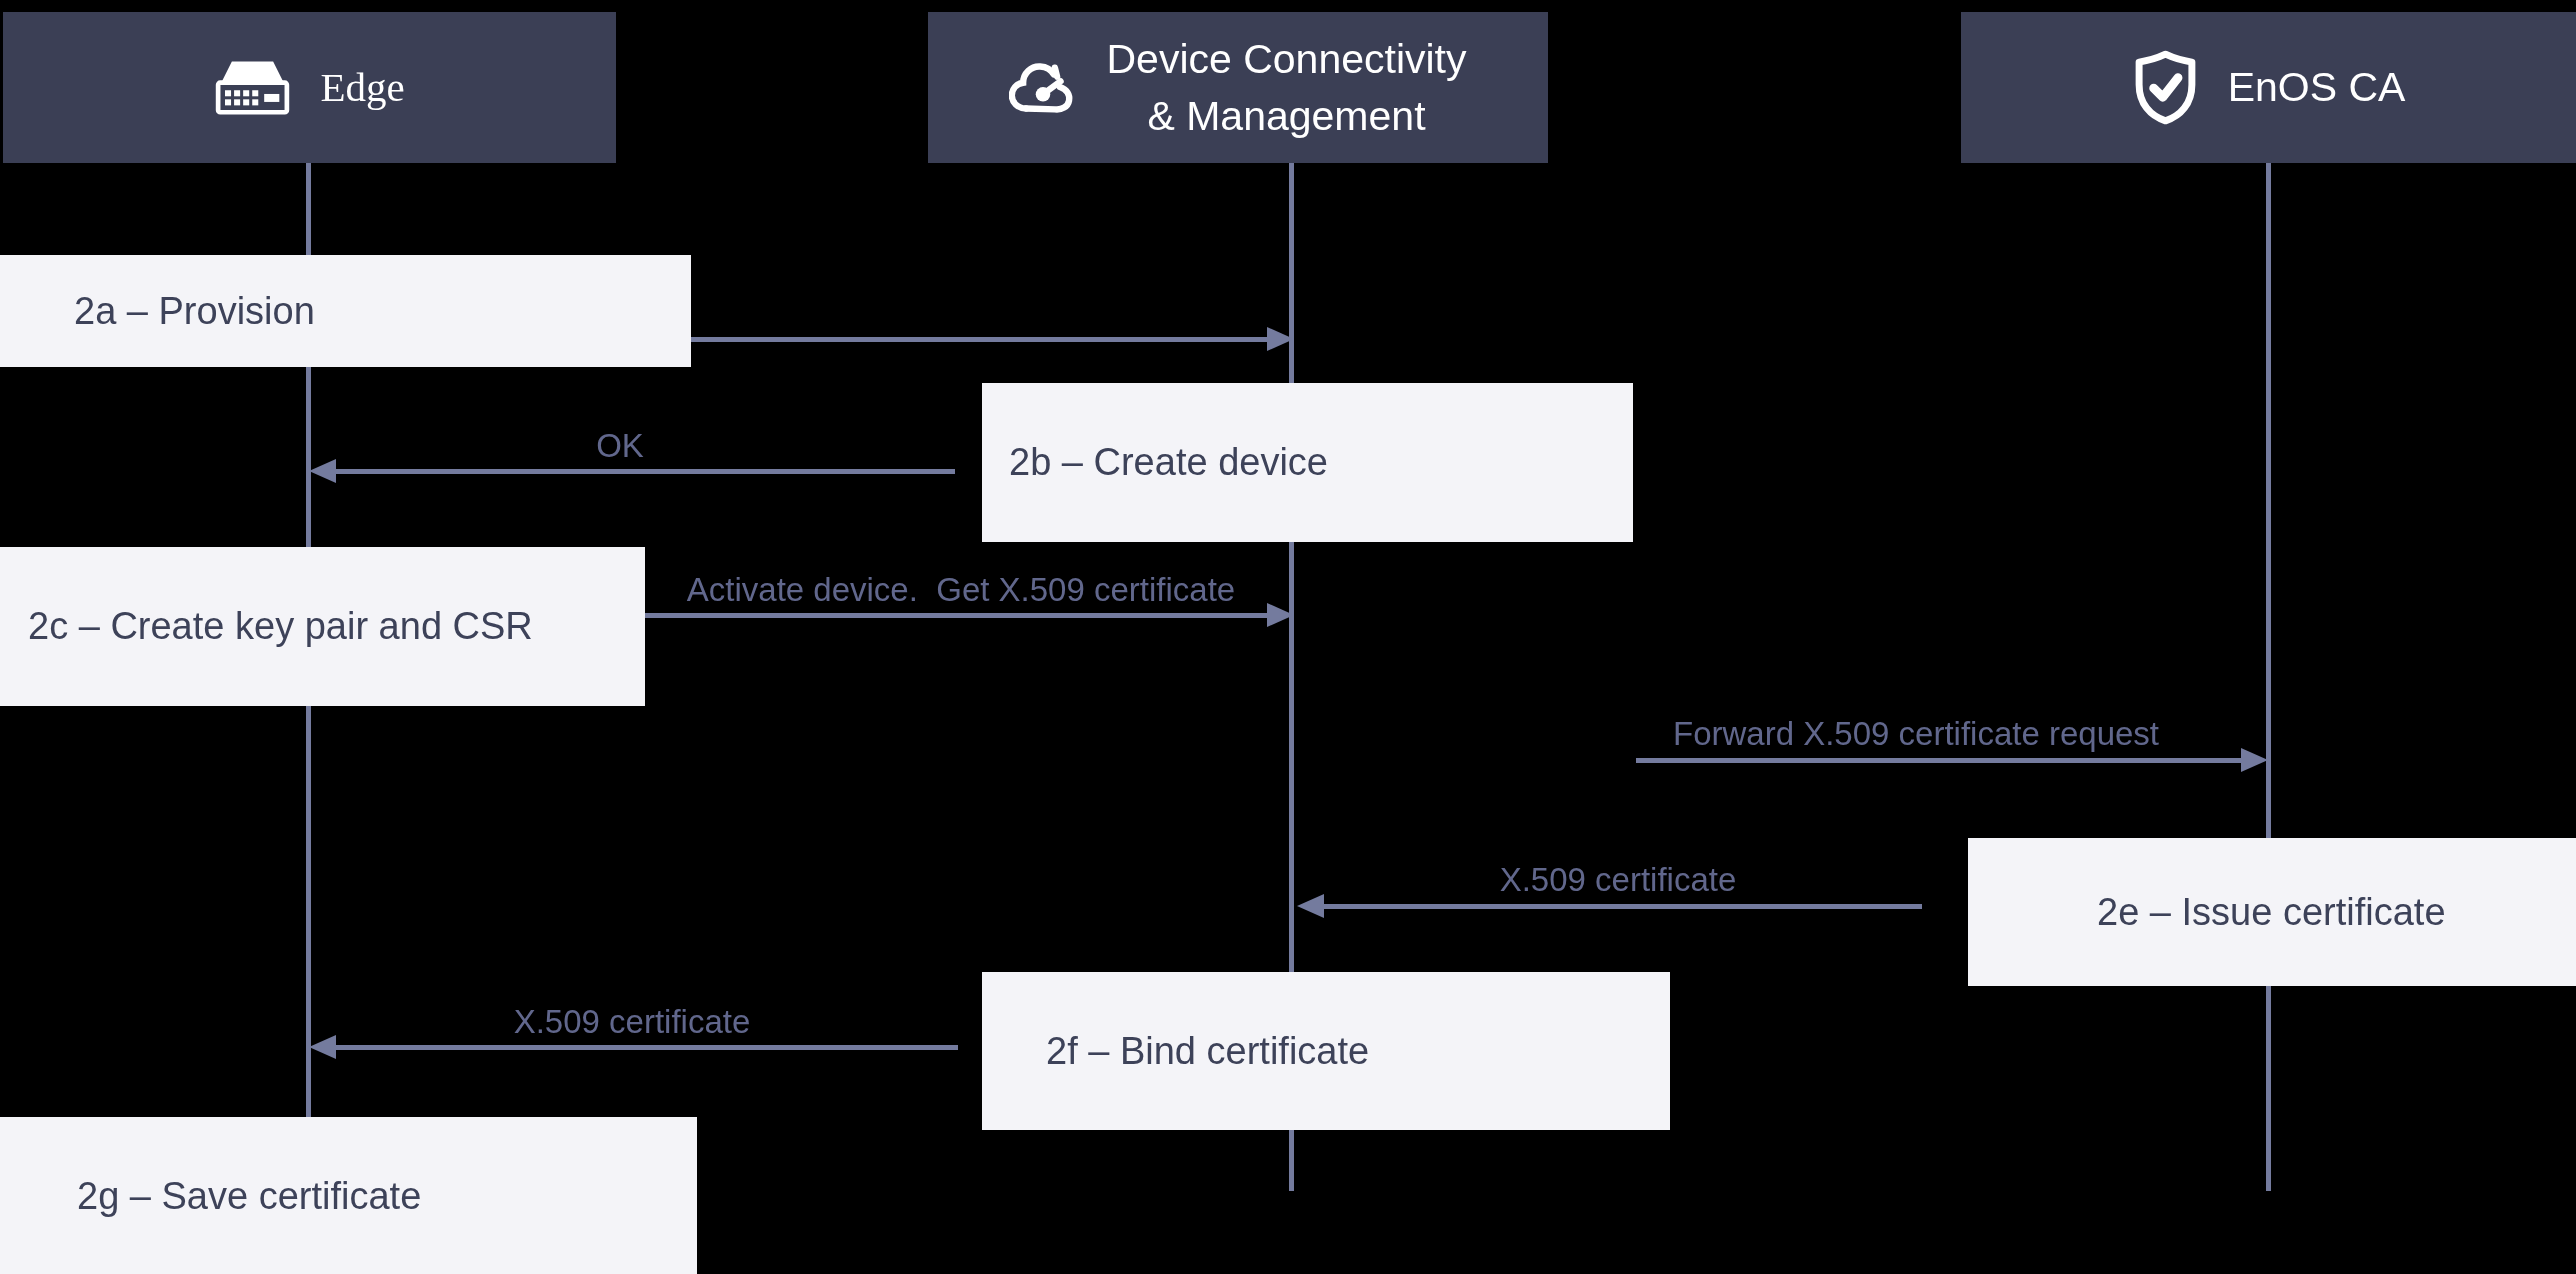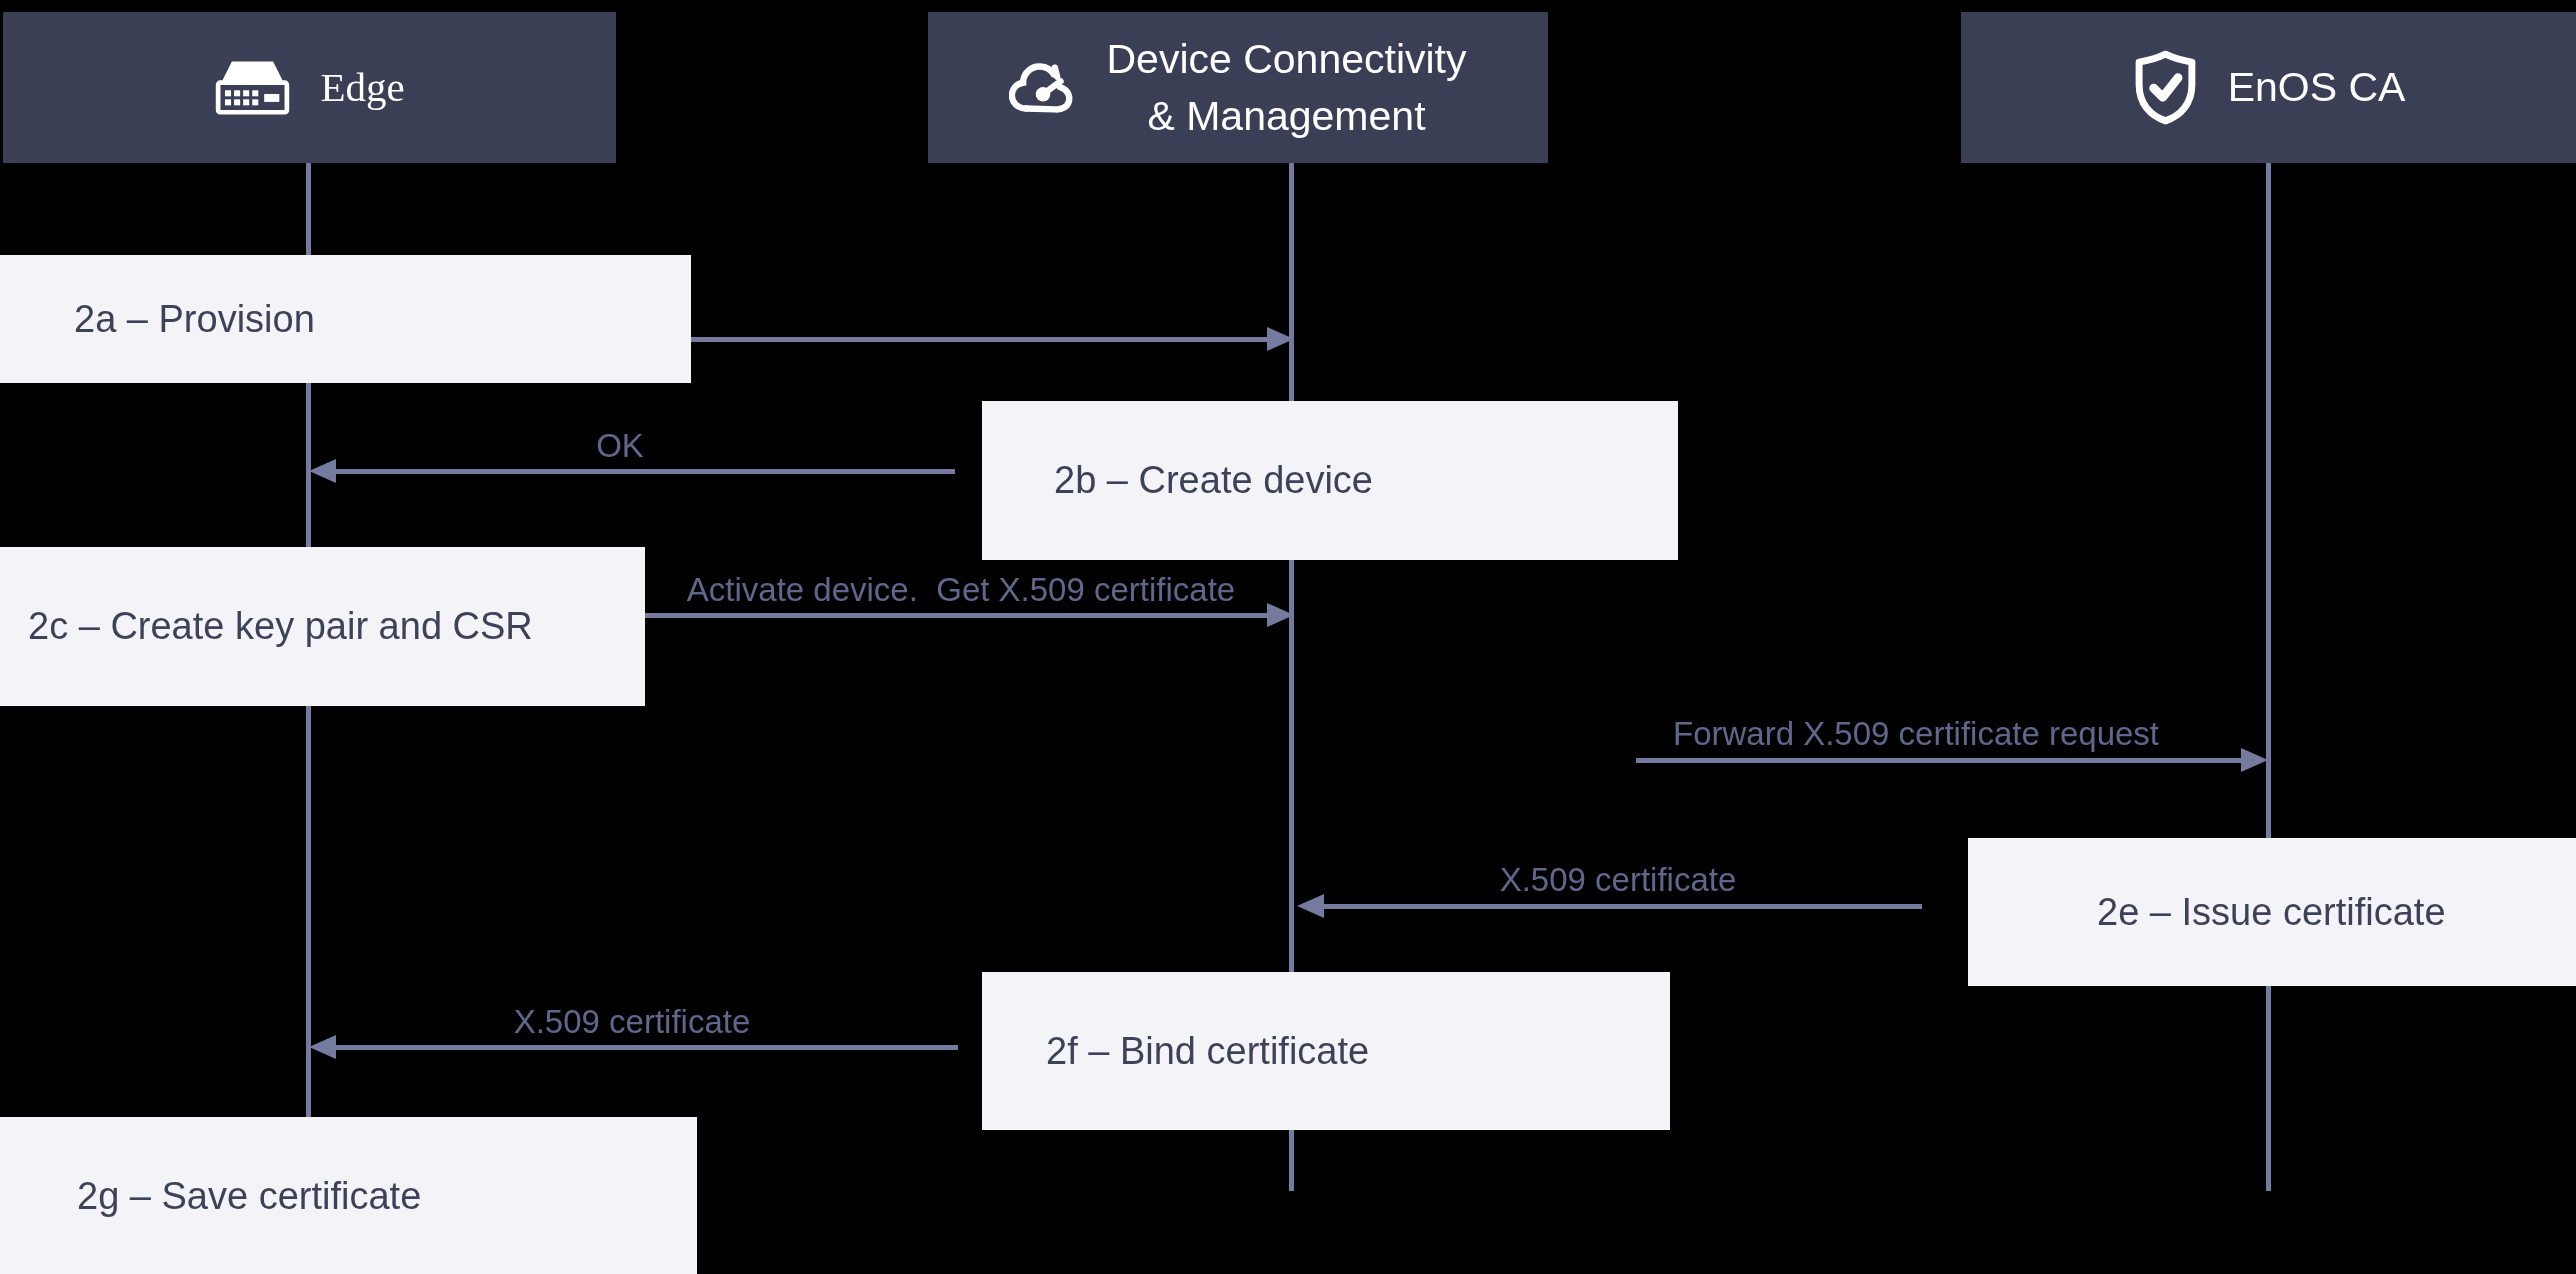--- a/index.html
+++ b/index.html
@@ -114,23 +114,23 @@
         <path d="M15.5,27.5 L22,34 L33,20" fill="none" stroke="#ffffff" stroke-width="6.4" stroke-linecap="round" stroke-linejoin="round"></path>
       </svg>
     </span>
     <span class="actor-title">EnOS CA</span>
   </div>
 
   <div class="lifeline" style="left:306px;top:163px;height:954px;"></div>
   <div class="lifeline" style="left:1289px;top:163px;height:1028px;"></div>
   <div class="lifeline" style="left:2266px;top:163px;height:1028px;"></div>
 
-  <div class="step-box" style="left:0;top:255px;width:617px;height:128px;padding-left:74px;">2a – Provision</div>
+  <div class="step-box" style="left:0;top:255px;width:617px;height:112px;padding-left:74px;">2a – Provision</div>
 
-  <div class="step-box" style="left:982px;top:401px;width:624px;height:159px;padding-left:72px;text-align:center;">2b – Create device</div>
+  <div class="step-box" style="left:982px;top:383px;width:624px;height:159px;padding-left:27px;text-align:center;">2b – Create device</div>
 
   <div class="step-box" style="left:0;top:547px;width:617px;height:159px;padding-left:28px;">2c – Create key pair and CSR</div>
 
 
   <div class="step-box" style="left:1968px;top:838px;width:608px;height:148px;padding-left:129px;">2e – Issue certificate</div>
 
   <div class="step-box" style="left:982px;top:972px;width:624px;height:158px;padding-left:64px;">2f – Bind certificate</div>
 
   <div class="step-box" style="left:0;top:1117px;width:620px;height:158px;padding-left:77px;">2g – Save certificate</div>
 

